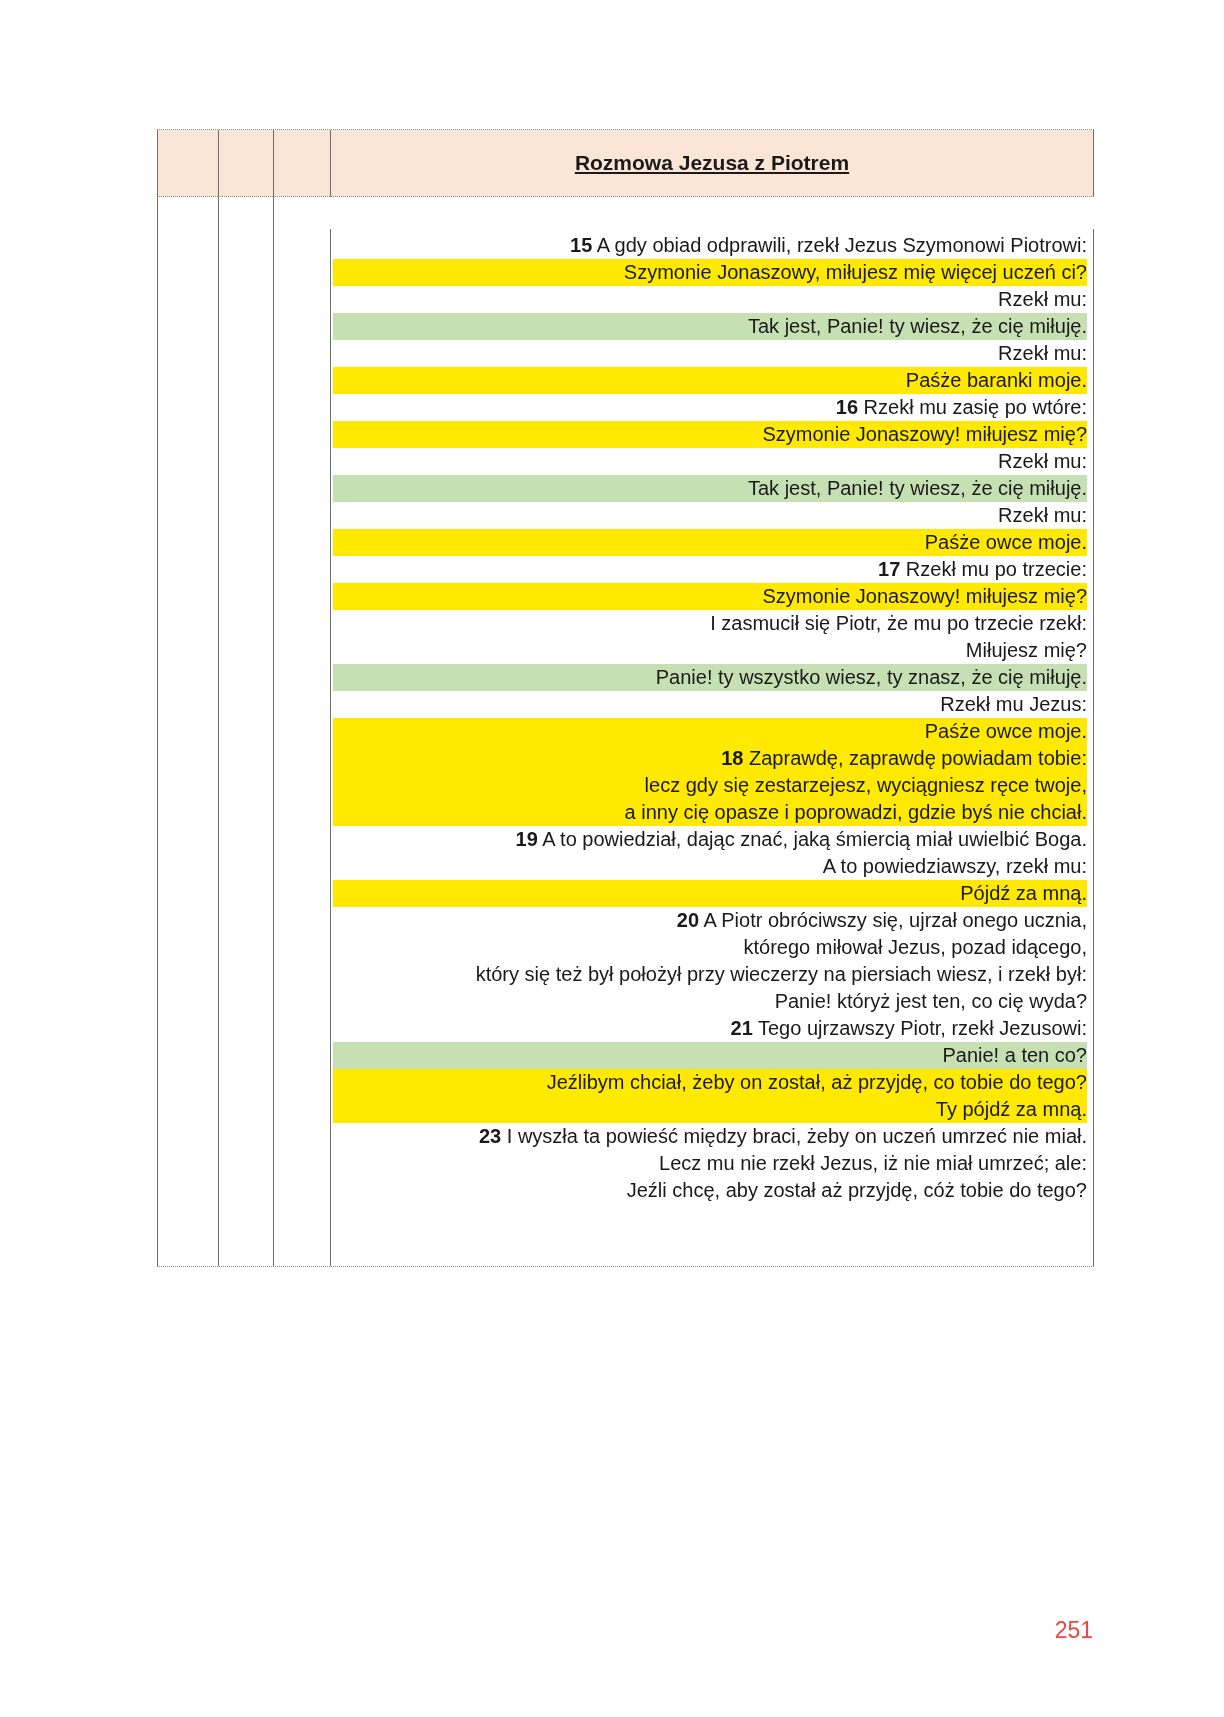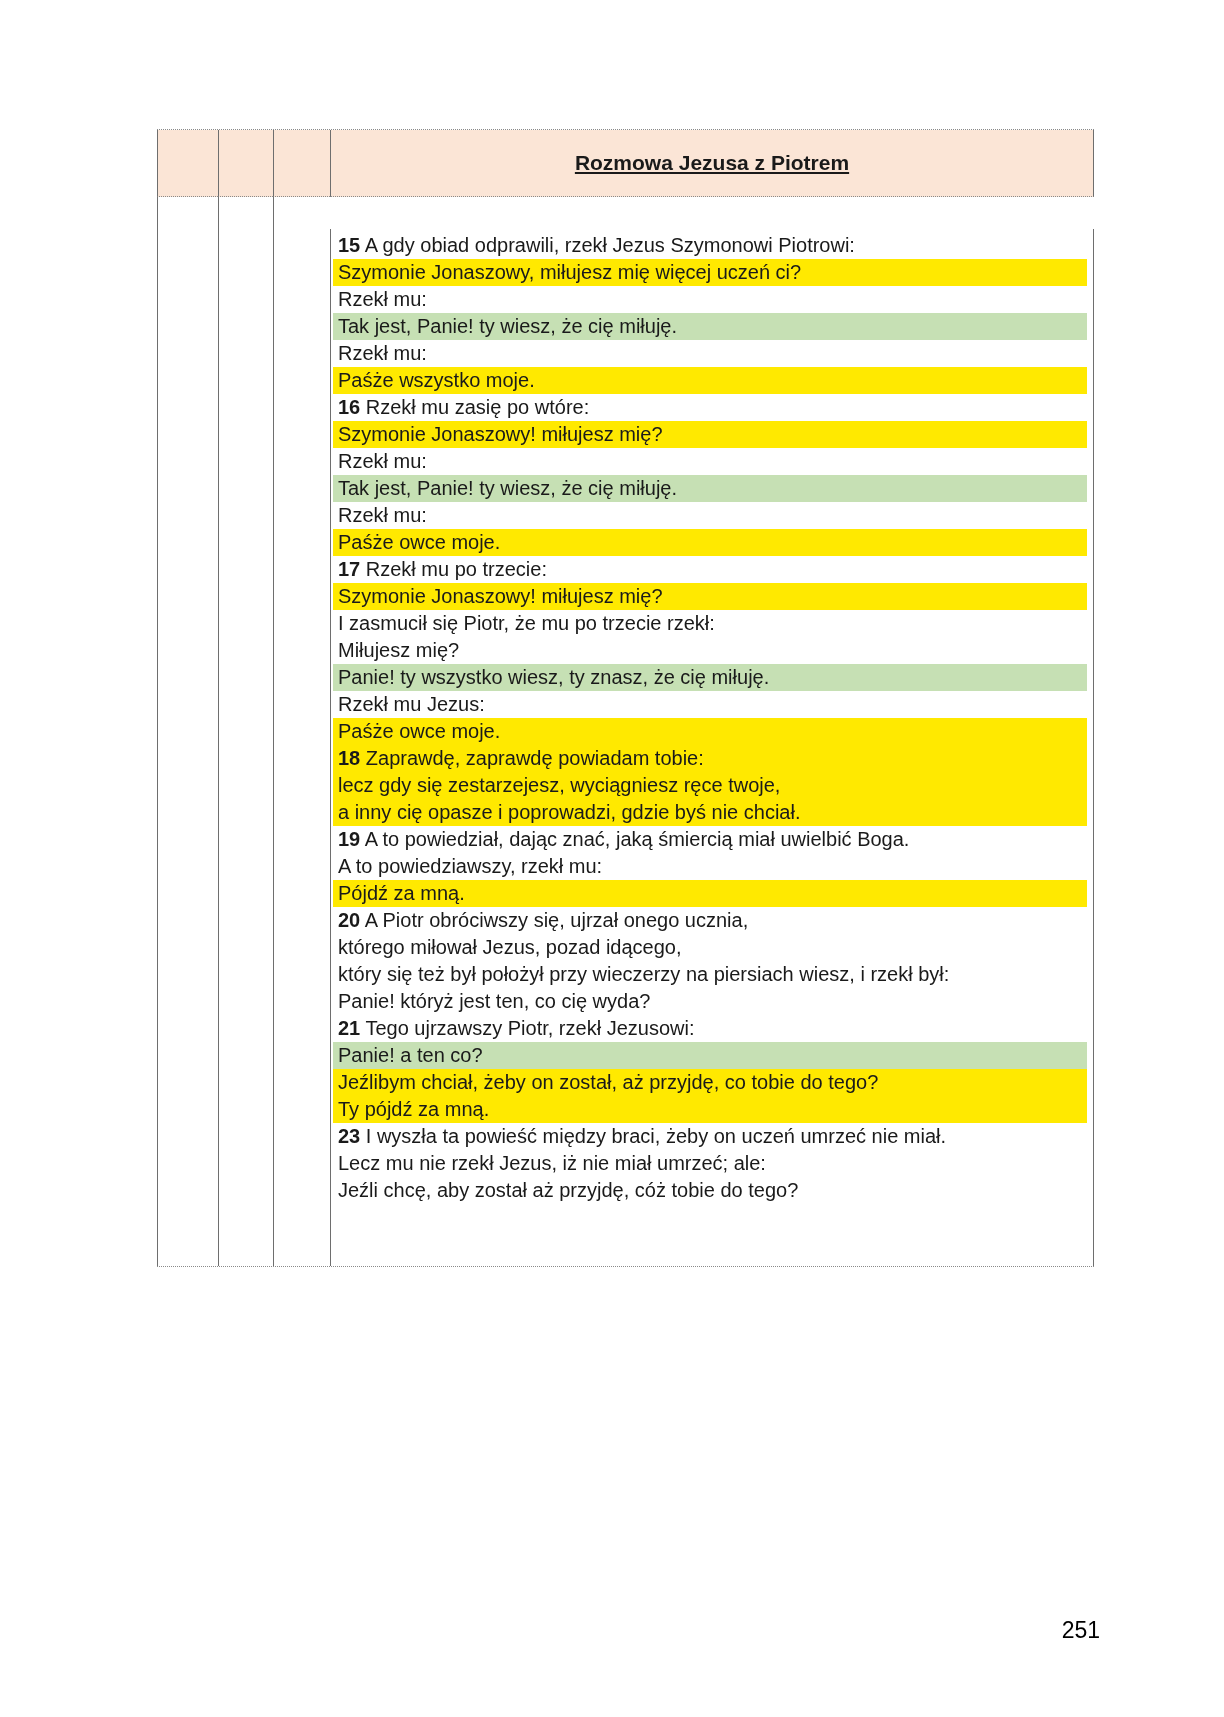--- a/index.html
+++ b/index.html
@@ -20,20 +20,21 @@
     position: absolute;
     left: 157px;
     top: 129px;
     width: 937px;
     display: grid;
     grid-template-columns: 61px 55px 57px 1fr;
     grid-template-rows: 67px 1069px;
     border-top: 1px dotted #8a8a8a;
     border-bottom: 1px dotted #8a8a8a;
     box-sizing: border-box;
+    text-align: right;
   }
   .cell {
     border-left: 1px solid #6e6e6e;
     box-sizing: border-box;
   }
   .cell.last {
     border-right: 1px solid #6e6e6e;
   }
   .header-row-cell {
     background: var(--header-bg, #fbe5d6);
@@ -61,23 +62,23 @@
     padding-left: 5px;
     white-space: nowrap;
     color: #1a1a1a;
   }
   .line.hl-yellow { background: var(--hl-yellow, #ffe900); }
   .line.hl-green  { background: var(--hl-green, #c6e0b4); }
   .vnum { font-weight: 700; }
   .page-number {
     position: absolute;
     top: 1617px;
-    right: 124px;
+    right: 131px;
     font-size: 23px;
-    color: #000000;
+    color: #ef4444;
   }
 </style>
 </head>
 <body>
 
 <div class="page">
 
   <div class="doc-table">
 
     <div class="cell header-row-cell"></div>
@@ -90,21 +91,21 @@
     <div class="cell"></div>
     <div class="cell"></div>
     <div class="cell"></div>
     <div class="cell last text-cell">
       <div>
           <div class="line"><span class="vnum">15</span> A gdy obiad odprawili, rzekł Jezus Szymonowi Piotrowi:</div>
           <div class="line hl-yellow">Szymonie Jonaszowy, miłujesz mię więcej uczeń ci?</div>
           <div class="line">Rzekł mu:</div>
           <div class="line hl-green">Tak jest, Panie! ty wiesz, że cię miłuję.</div>
           <div class="line">Rzekł mu:</div>
-          <div class="line hl-yellow">Paśże wszystko moje.</div>
+          <div class="line hl-yellow">Paśże baranki moje.</div>
           <div class="line"><span class="vnum">16</span> Rzekł mu zasię po wtóre:</div>
           <div class="line hl-yellow">Szymonie Jonaszowy! miłujesz mię?</div>
           <div class="line">Rzekł mu:</div>
           <div class="line hl-green">Tak jest, Panie! ty wiesz, że cię miłuję.</div>
           <div class="line">Rzekł mu:</div>
           <div class="line hl-yellow">Paśże owce moje.</div>
           <div class="line"><span class="vnum">17</span> Rzekł mu po trzecie:</div>
           <div class="line hl-yellow">Szymonie Jonaszowy! miłujesz mię?</div>
           <div class="line">I zasmucił się Piotr, że mu po trzecie rzekł:</div>
           <div class="line">Miłujesz mię?</div>

